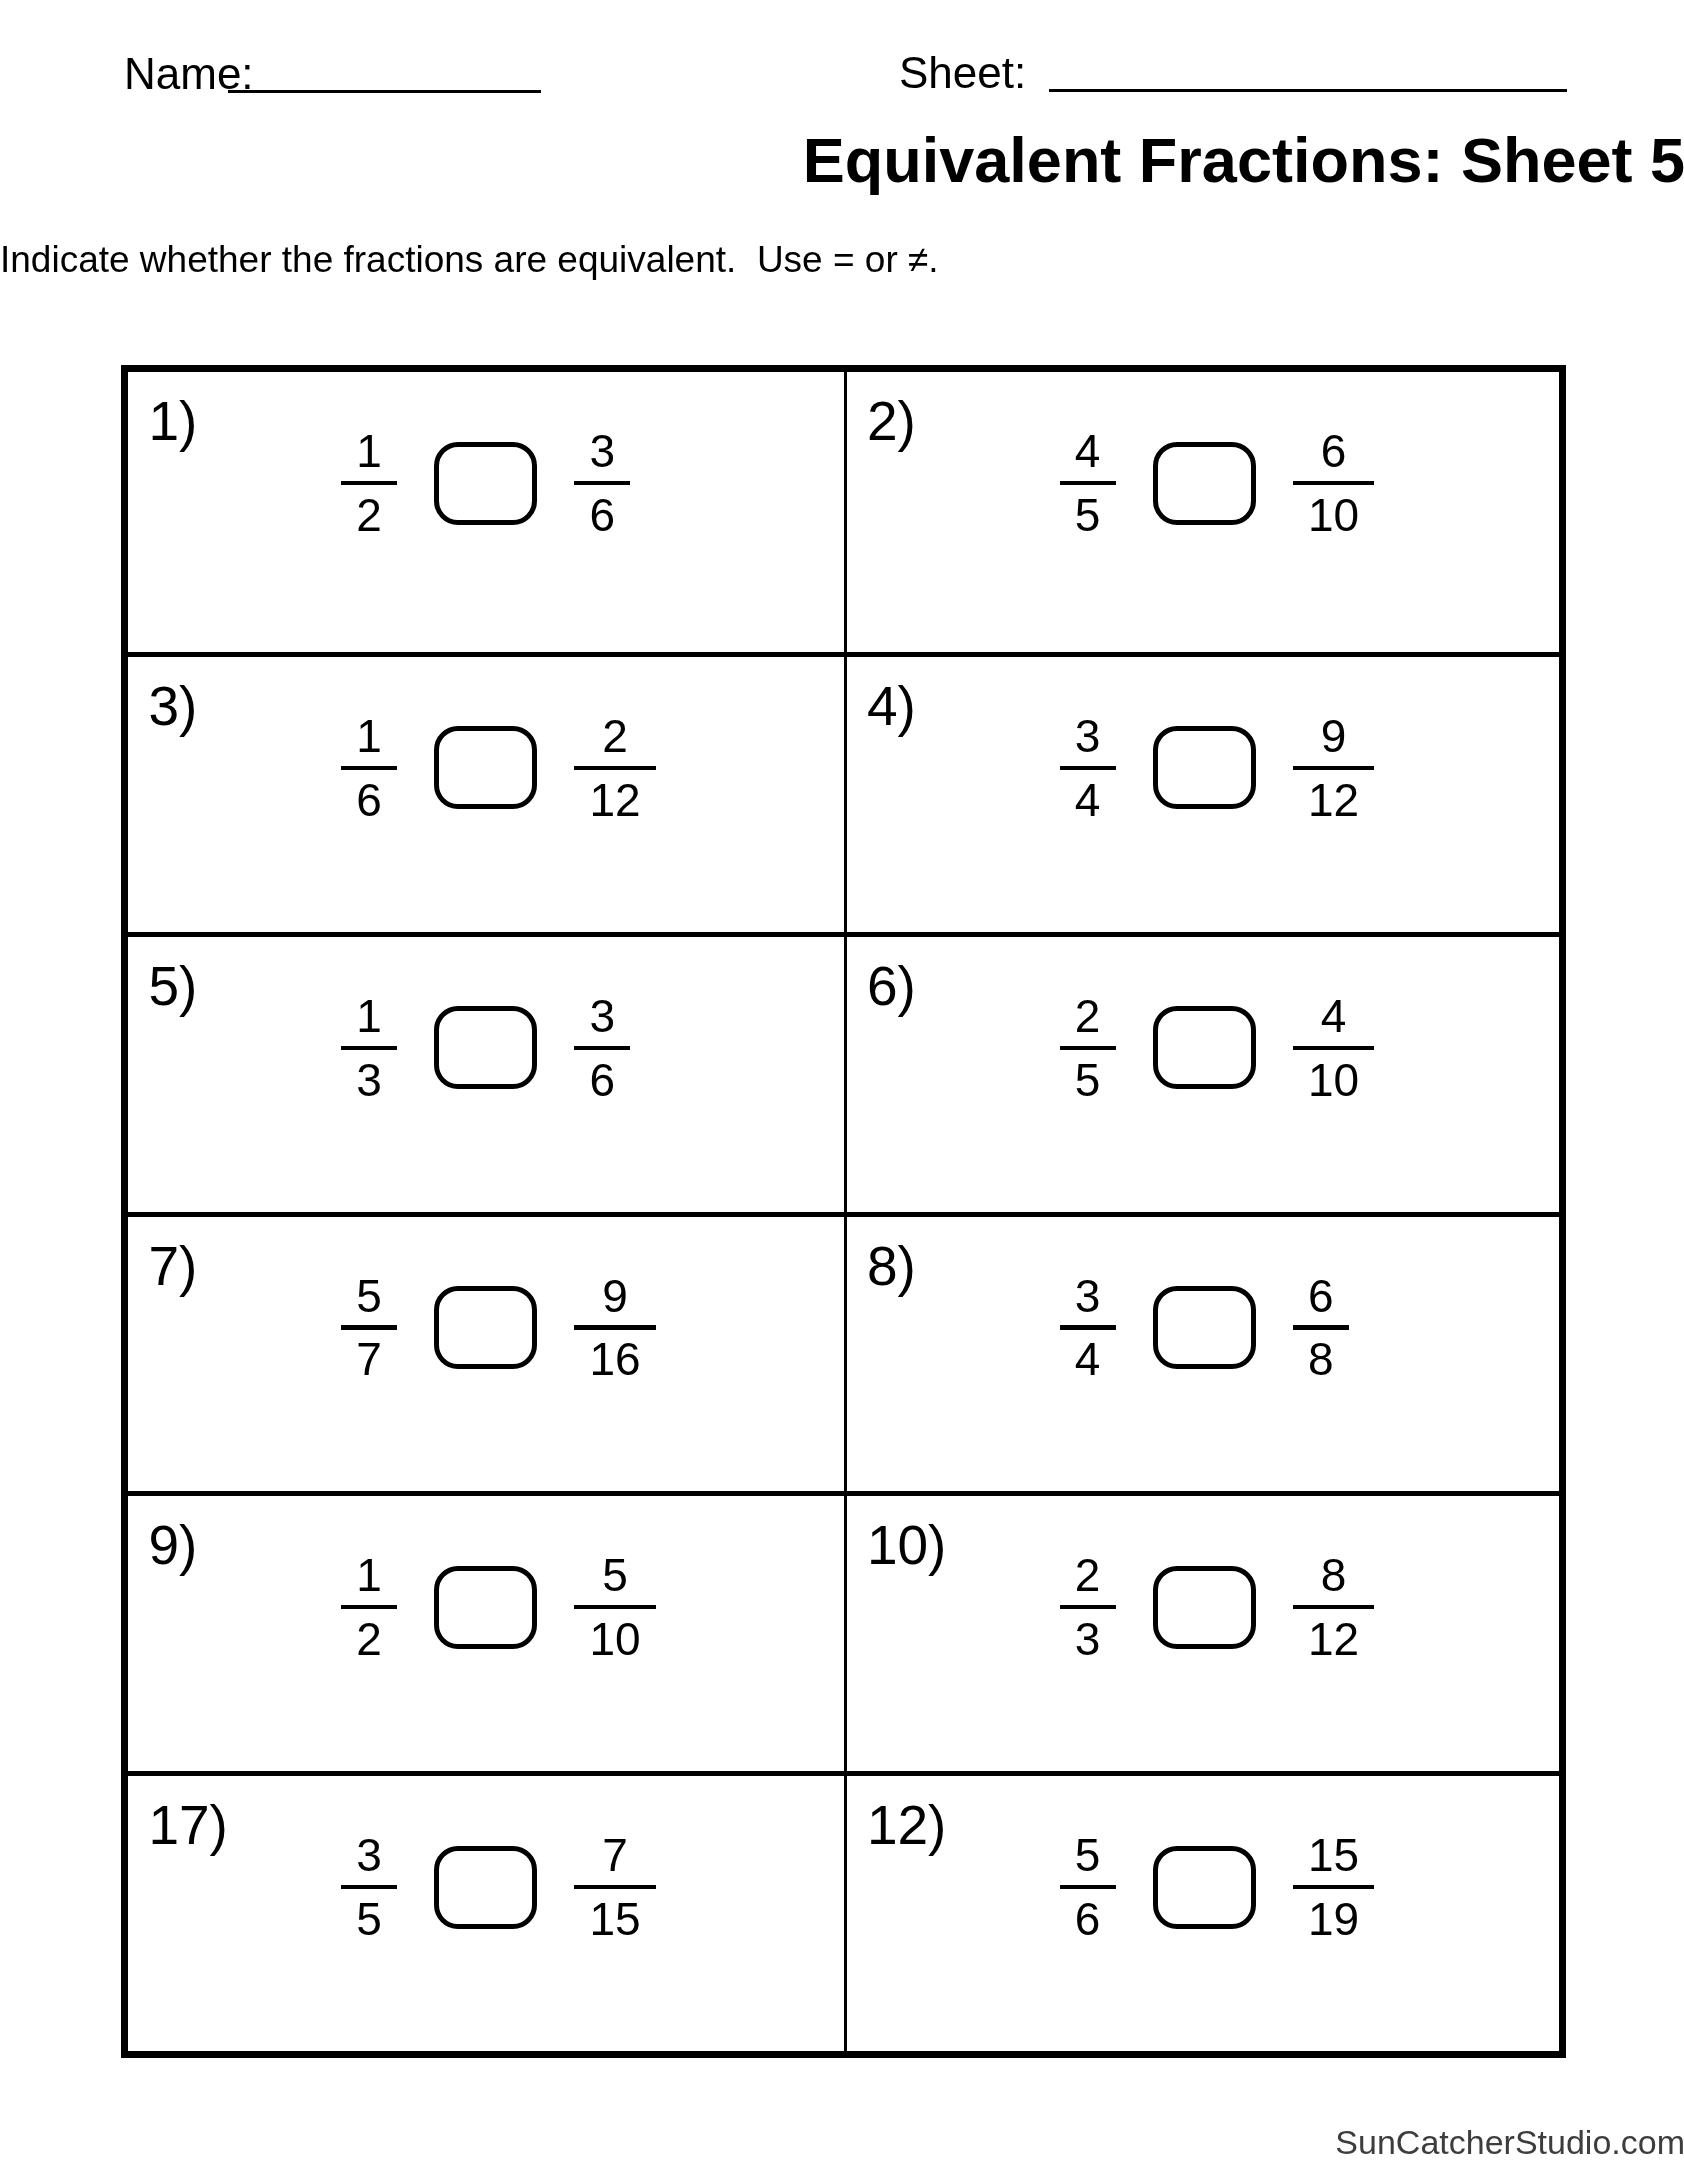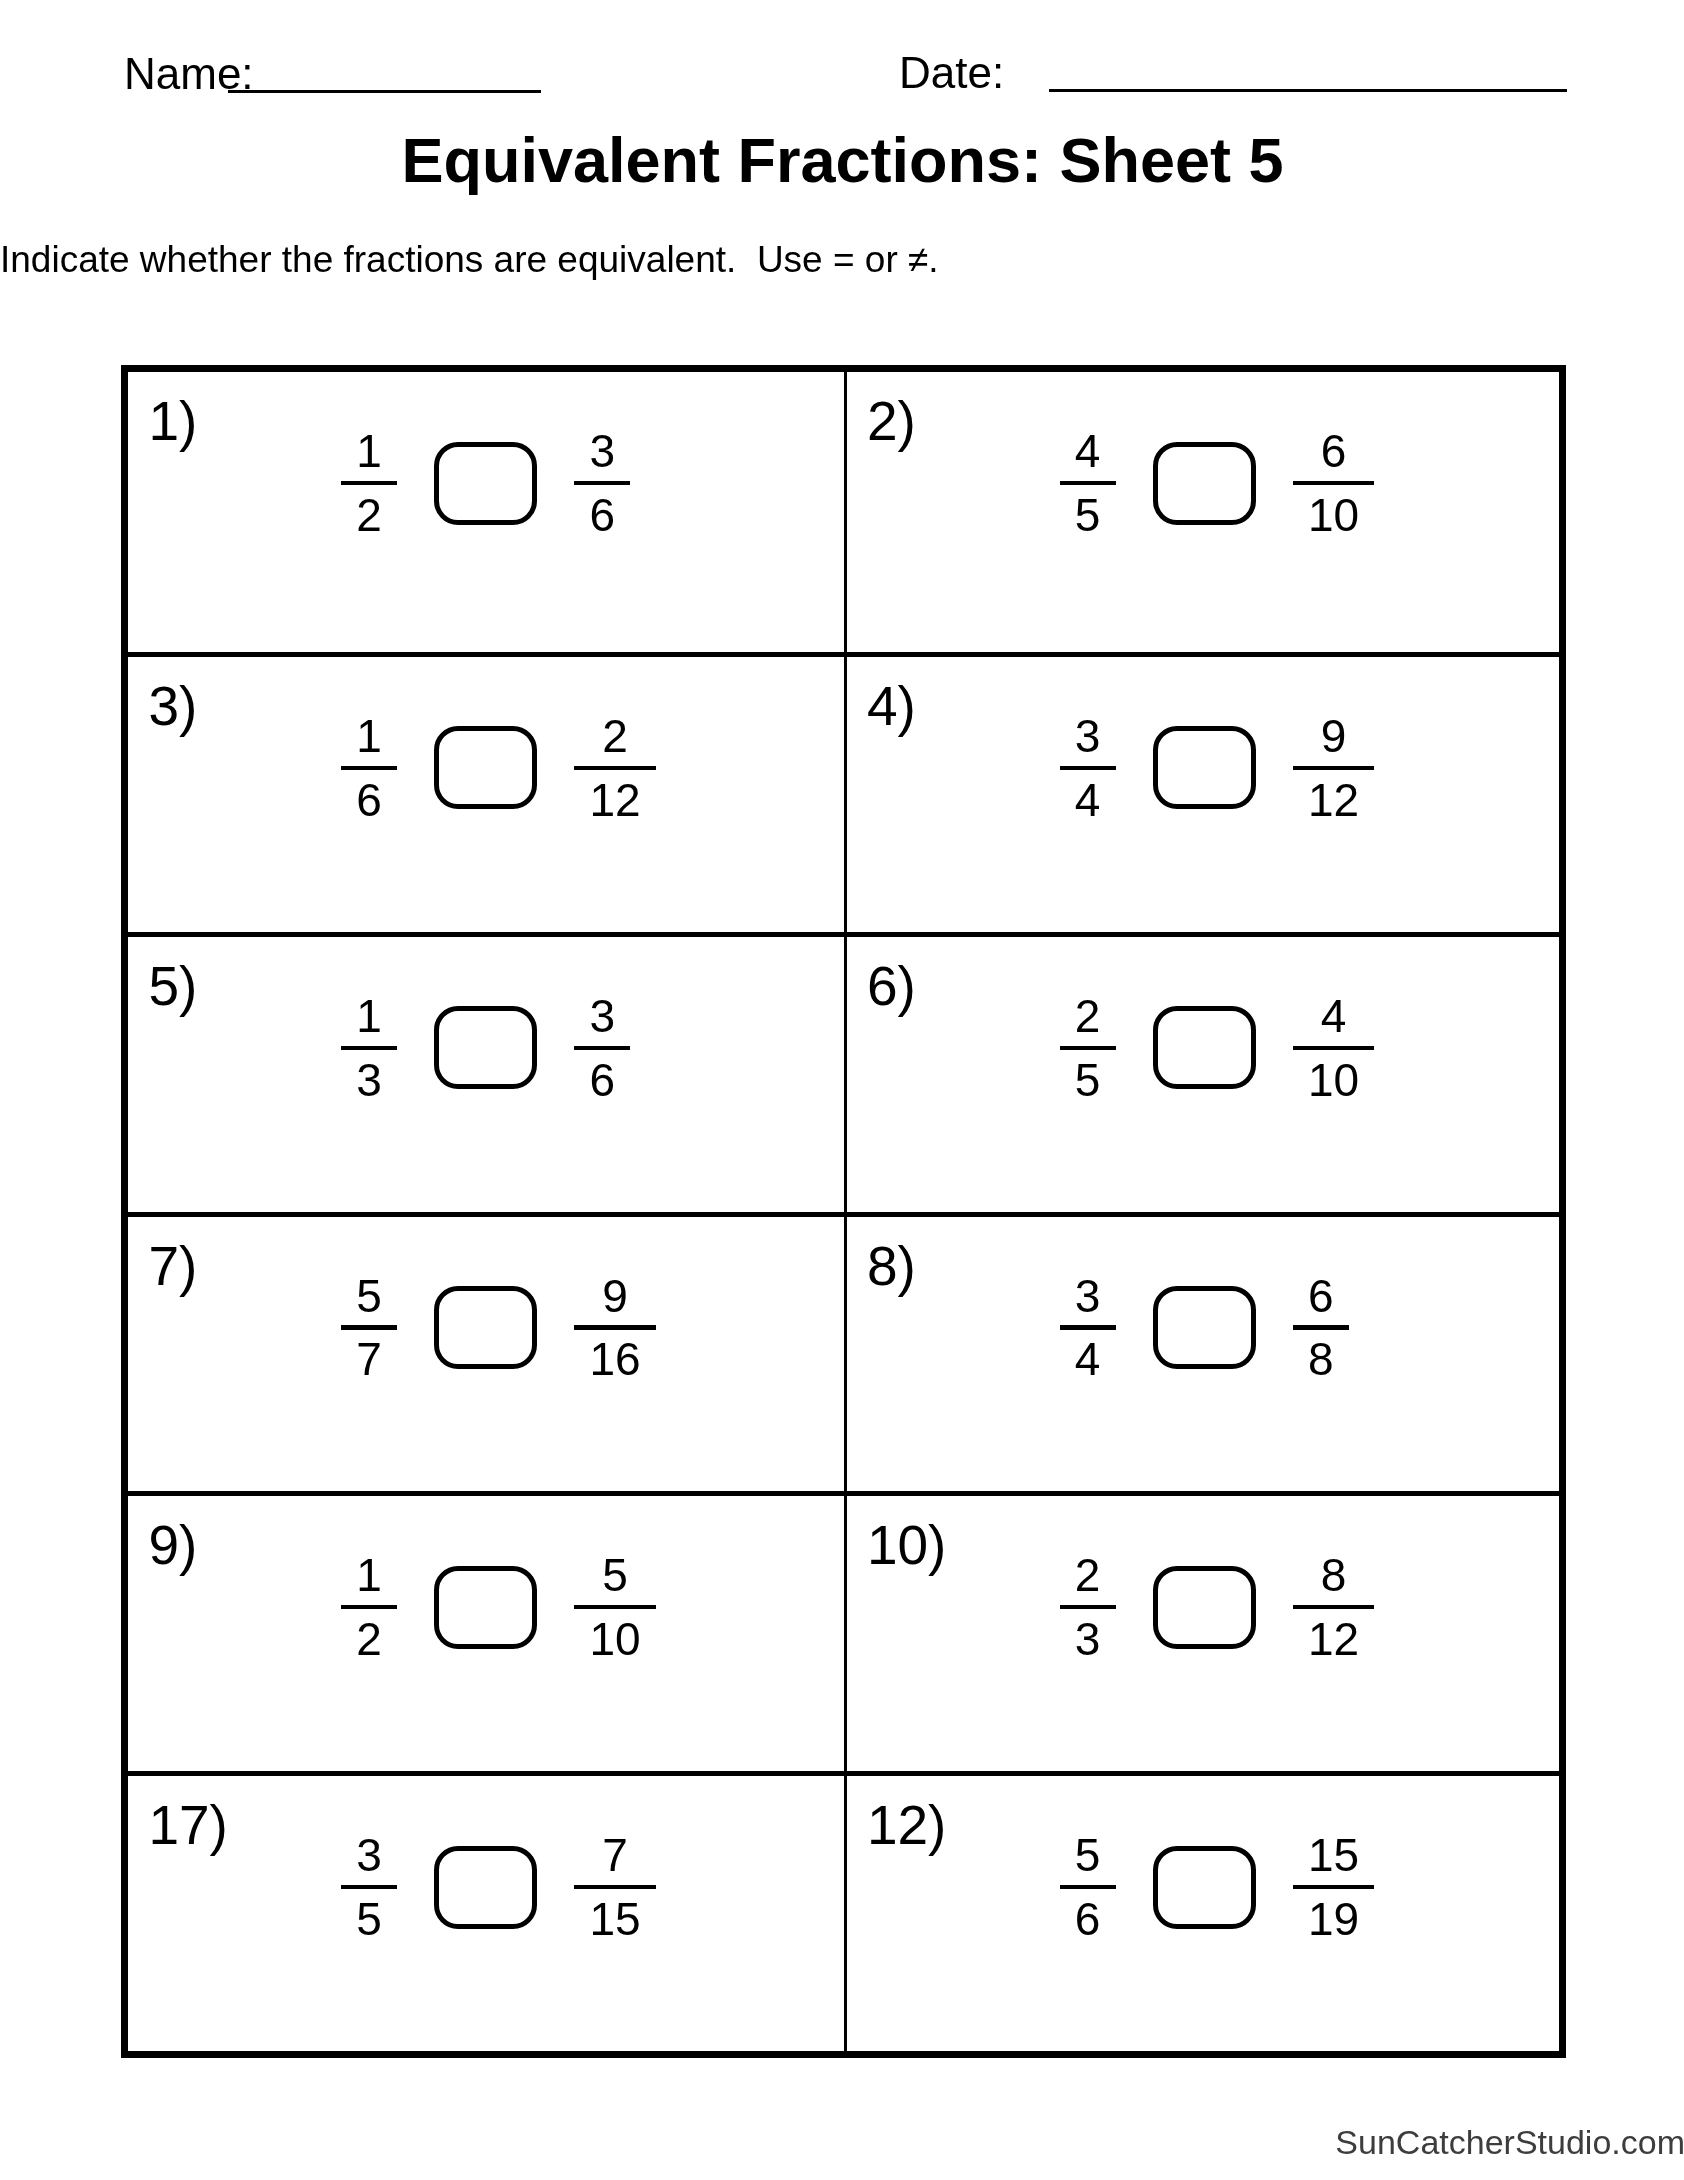--- a/index.html
+++ b/index.html
@@ -23,21 +23,21 @@
     position:absolute; left:899px; top:48px;
     font-size:44px;
   }
   .name-line {
     position:absolute; left:1049px; top:89px;
     width:518px; height:3.4px; background:#000;
   }
 
   .title {
     position:absolute; left:0; top:124px; width:100%;
-    text-align:center;
+    text-align:right;
     font-size:63px; font-weight:bold; letter-spacing:0px;
   }
   .instruction {
     position:absolute; left:0; top:239px; width:100%;
     text-align:left; font-size:37px;
     white-space:pre-wrap;
   }
 
   
   .grid {
@@ -87,21 +87,21 @@
     position:absolute; left:0; top:2123px; width:100%;
     text-align:right; font-size:34px; color:#3d3d3d;
   }
 </style>
 </head>
 <body>
 
 <span class="date-label">Name:</span>
 <div class="date-line"></div>
 
-<span class="name-label">Date:</span>
+<span class="name-label">Sheet:</span>
 <div class="name-line"></div>
 
 <div class="title">Equivalent Fractions: Sheet 5</div>
 <div class="instruction">Indicate whether the fractions are equivalent.  Use = or ≠.</div>
 
 <div class="grid">
   <div class="cell">
     <span class="pnum">1)</span>
     <div class="expr">
       <span class="frac">

